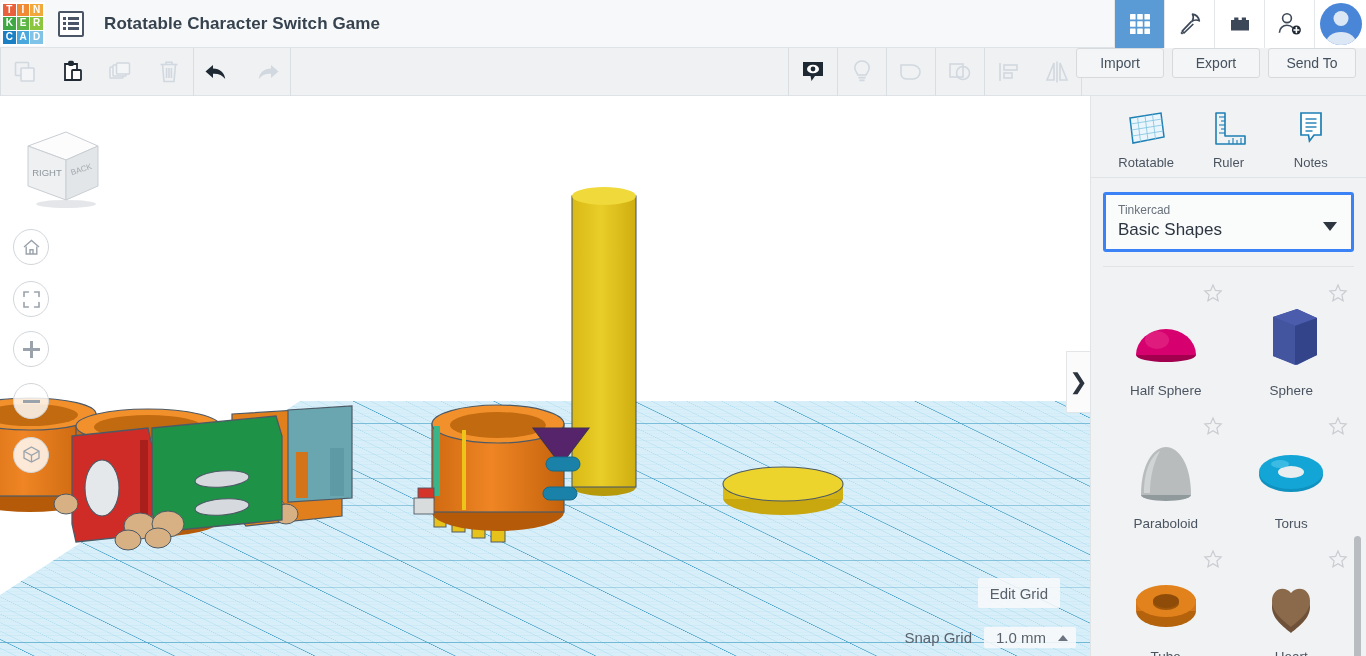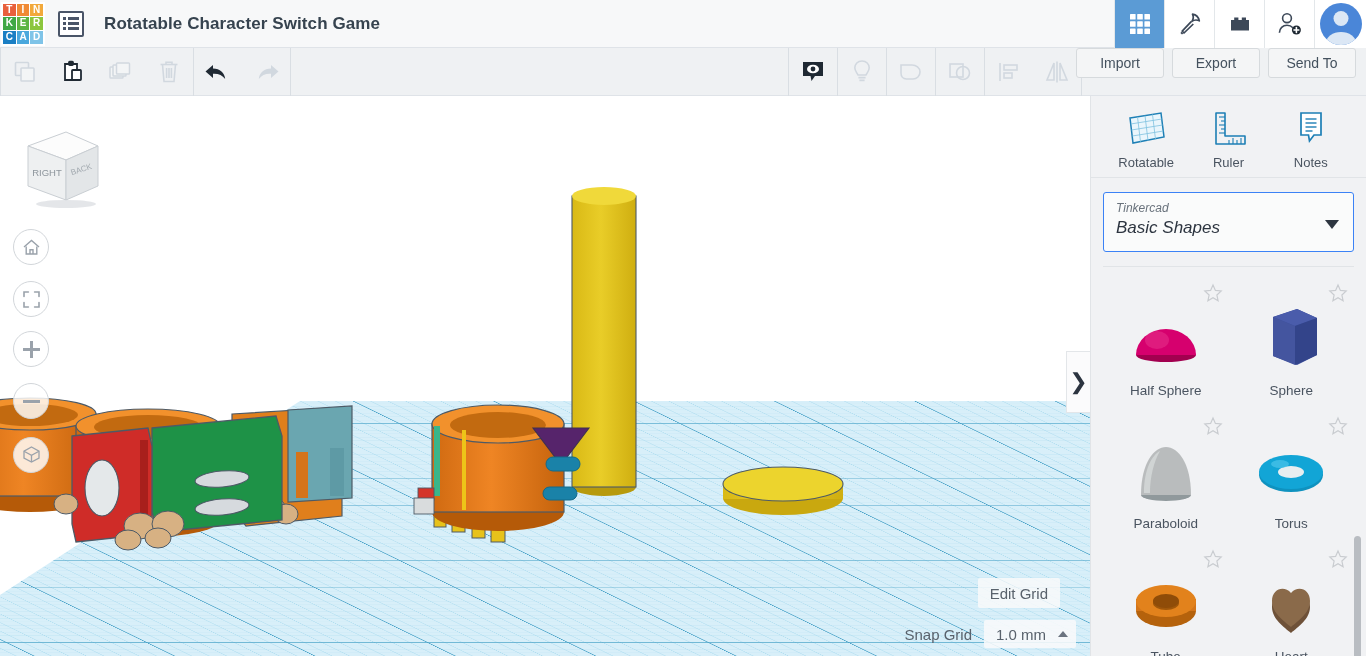--- a/index.html
+++ b/index.html
@@ -159,21 +159,21 @@
     background: rgba(248,249,250,0.86);
     display: flex; align-items: center; justify-content: center;
     font-size: 15px; color: #59626c; border-radius: 2px;
   }
   #snap-row {
     position: absolute; right: 14px; bottom: 8px;
     display: flex; align-items: center; gap: 12px; justify-content: space-between;
   }
   #snap-label { font-size: 15px; color: #59626c; }
   #snap-select {
-    height: 28px; min-width: 92px; padding: 0 8px 0 12px;
+    height: 21px; min-width: 92px; padding: 0 8px 0 12px;
     background: rgba(248,249,250,0.88);
     display: flex; align-items: center; justify-content: space-between;
     gap: 10px; font-size: 15px; color: #59626c; border-radius: 2px;
   }
   .caret-up {
     width:0;height:0;border-left:5px solid transparent;
     border-right:5px solid transparent;border-bottom:6px solid #6b7480;
   }
 
   
@@ -187,22 +187,22 @@
   #panel-tools {
     height: 82px; display: flex; align-items: center; justify-content: space-around;
     background: #f1f2f4; border-bottom: 1px solid #e1e4e7;
     padding: 6px 14px 0;
   }
   .ptool { display:flex; flex-direction:column; align-items:center; gap:6px; width:76px; }
   .ptool .lbl { font-size: 13px; color: #4a5460; }
 
   #shape-select {
     margin: 14px 12px 0; height: 60px;
-    background: #fafbfb; border: 1px solid #3b82f6; border-radius: 3px;
-    padding: 8px 12px 0; position: relative; font-style: italic;
+    background: #fafbfb; border: 3px solid #3b82f6; border-radius: 3px;
+    padding: 8px 12px 0; position: relative;
   }
   #shape-select .sub { font-size: 12px; color: #69727c; }
   #shape-select .main { font-size: 17px; color: #2d3540; margin-top: 3px; }
   #shape-select .caret {
     position:absolute; right: 14px; top: 27px;
     width:0;height:0;border-left:7px solid transparent;
     border-right:7px solid transparent;border-top:9px solid #2d3540;
   }
   #panel-divider { margin: 14px 12px 0; height: 1px; background: #e1e4e7; }
 

